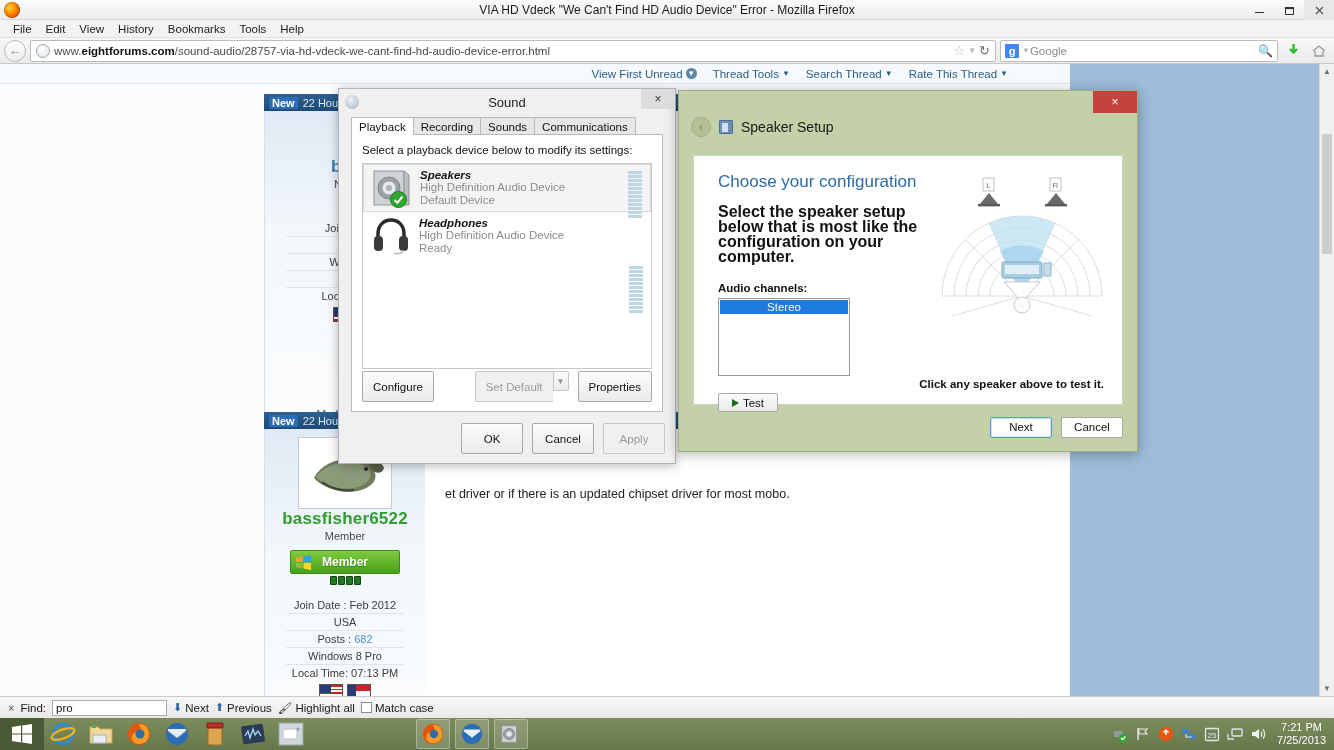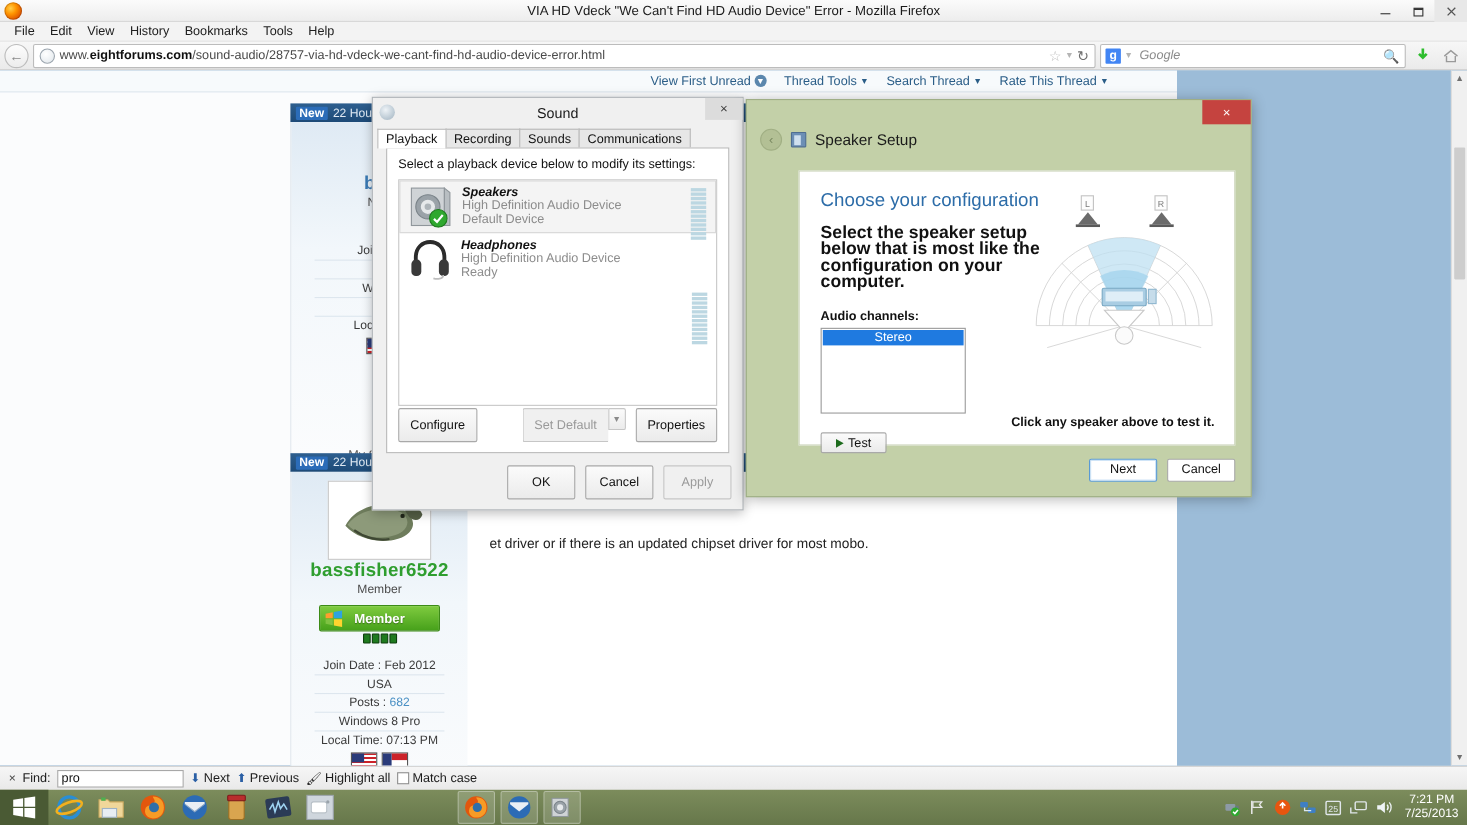--- a/index.html
+++ b/index.html
@@ -68,21 +68,21 @@
   .urlbar-right{ margin-left:auto; display:flex; align-items:center; gap:3px; padding-right:2px; }
   .star{ color:#bdbdbd; font-size:13px; }
   .caret-sm{ color:#b5b5b5; font-size:8px; }
   .reload{ color:#6f6f6f; font-size:13px; }
   #searchbar{
     width:278px; height:22px; background:#fff; border:1px solid #bcbcbc; border-radius:2px;
     display:flex; align-items:center; padding:0 4px; flex:0 0 auto;
   }
   #g-badge{ width:14px;height:14px;background:#4285f4;color:#fff;font-size:11px;
     font-weight:bold; display:flex;align-items:center;justify-content:center; border-radius:1px;}
-  #search-placeholder{ font-style:italic; color:#8b8b8b; font-size:11.5px; margin-left:6px; }
+  #search-placeholder{ color:#8b8b8b; font-size:11.5px; }
   #search-go{ margin-left:auto; color:#3a6ea5; font-size:12px; }
   .toolbar-ic{ width:22px;height:22px;display:flex;align-items:center;justify-content:center;flex:0 0 auto;}
 
   
   #content-area{ flex:1 1 auto; position:relative; background:#9cbcd8; overflow:hidden; }
   #page-canvas{ position:absolute; left:0; top:0; right:15px; bottom:0; background:#9cbcd8; }
   #page-white{ position:absolute; left:0; top:0; width:1070px; bottom:0; background:#fbfcfd; }
 
   #thread-toolbar{
     position:absolute; left:0; top:0; width:1070px; height:20px;
@@ -184,21 +184,21 @@
     background:#f0f0f0; border:1px solid #b0b4b8;
     box-shadow:0 2px 10px rgba(0,0,0,.28);
     font-size:11.5px; color:#111;
   }
   #sound-titlebar{ height:26px; display:flex; align-items:center; position:relative; }
   #sound-icon{ width:14px;height:14px;margin-left:6px;border-radius:50%;
     background:radial-gradient(circle at 40% 35%,#eef3f7,#9fb2c0);}
   #sound-title{ position:absolute; left:0;right:0; text-align:center; font-size:13px; color:#1a1a1a; }
   #sound-close{ position:absolute; right:0; top:0; width:34px;height:20px; background:#dcdcdc;
     display:flex;align-items:center;justify-content:center; color:#3a3a3a; font-size:12px; z-index:2;}
-  #tabs{ display:flex; padding-left:4px; margin-top:2px; }
+  #tabs{ display:flex; padding-left:12px; margin-top:2px; }
   .tab{
     height:18px; padding:0 7px; font-size:11.5px; color:#111;
     background:#e7e7e7; border:1px solid #b9b9b9; border-bottom:none;
     display:flex; align-items:center; margin-right:-1px;
   }
   .tab.active{ background:#fff; position:relative; z-index:3; }
   #tab-panel{
     margin:0 12px 0 12px; background:#fff; border:1px solid #b9b9b9;
     height:278px; position:relative; margin-top:-1px; padding:9px 10px;
   }
@@ -237,21 +237,21 @@
   #sp-close{ position:absolute; right:0; top:0; width:44px;height:22px; background:#c5433f;
     color:#fff; display:flex; align-items:center; justify-content:center; font-size:12px; }
   #sp-header{ height:32px; display:flex; align-items:center; gap:8px; padding-left:12px; }
   #sp-back{ width:20px;height:20px;border-radius:50%; background:#b3c095; border:1px solid #a1af84;
     display:flex;align-items:center;justify-content:center; color:#7b8a62; font-size:12px; }
   #sp-wiz-icon{ width:14px;height:14px; background:#6c8fb5; border:1px solid #4f6e92; border-radius:1px; position:relative;}
   #sp-wiz-icon:after{ content:""; position:absolute; left:2px;top:2px;width:6px;height:9px;background:#cfe0ef;}
   #sp-title{ font-size:14px; color:#1a1a1a; }
   #sp-body{
     position:absolute; left:14px; right:14px; top:64px; bottom:46px;
-    background:#fff; border:1px solid #cdd6bc; padding:16px 19px;margin-left:33px;
+    background:#fff; border:1px solid #cdd6bc; padding:16px 24px;
   }
   #sp-h1{ font-size:17px; color:#2c6ca8; }
   #sp-desc{ font-size:16px; color:#111; margin-top:12px; line-height:15px; font-weight:bold; }
   #sp-chan-label{ font-size:11.5px; color:#111; font-weight:bold; margin-top:18px; }
   #chan-list{ width:132px; height:78px; border:1px solid #9a9a9a; background:#fff; margin-top:4px; padding:1px; }
   #chan-item{ background:#1f7ae0; color:#fff; font-size:11.5px; padding:1px 3px;text-align:center; }
   #test-btn{
     margin-top:17px; width:60px; height:19px;
     background:linear-gradient(#fbfbfb,#eaeaea); border:1px solid #a9a9a9; border-radius:2px;
     display:flex; align-items:center; justify-content:center; gap:4px;

